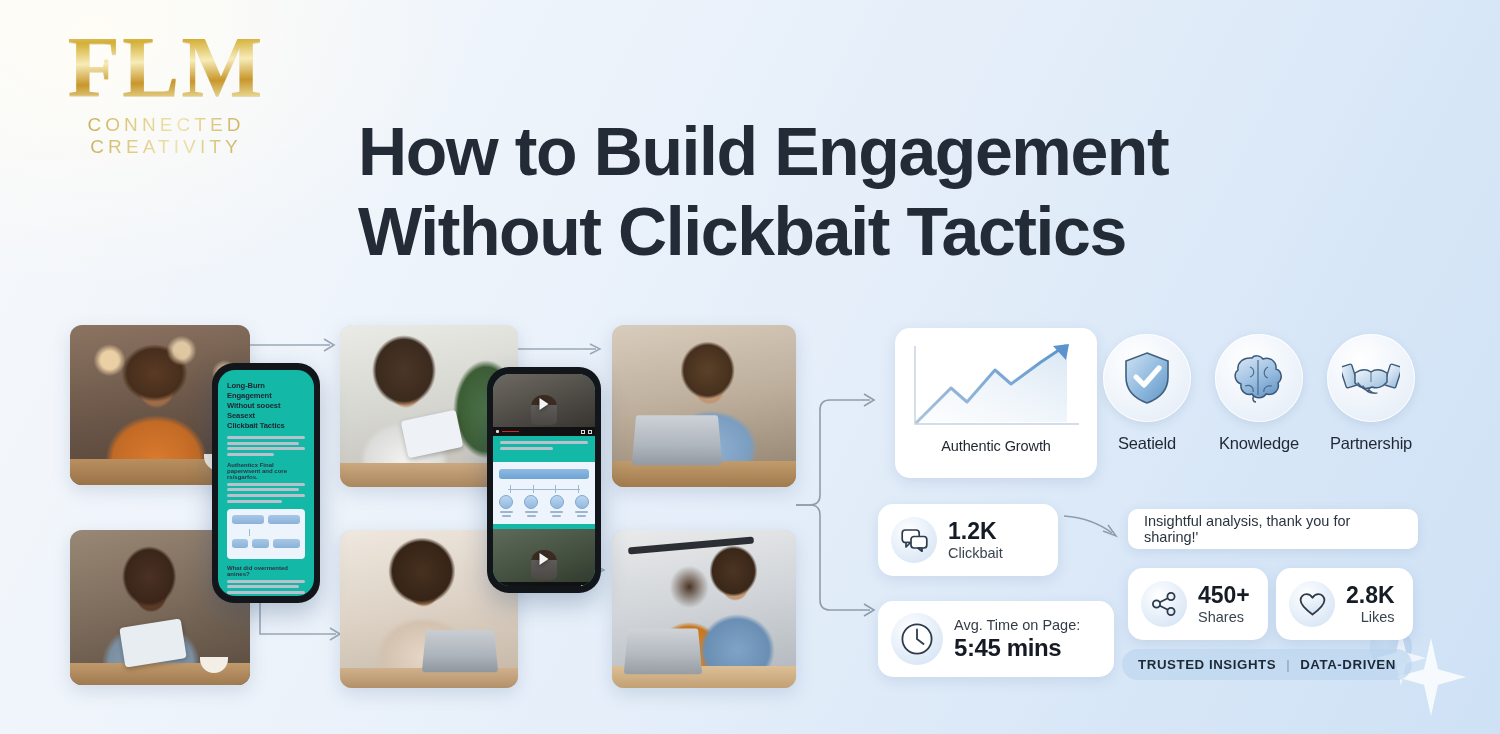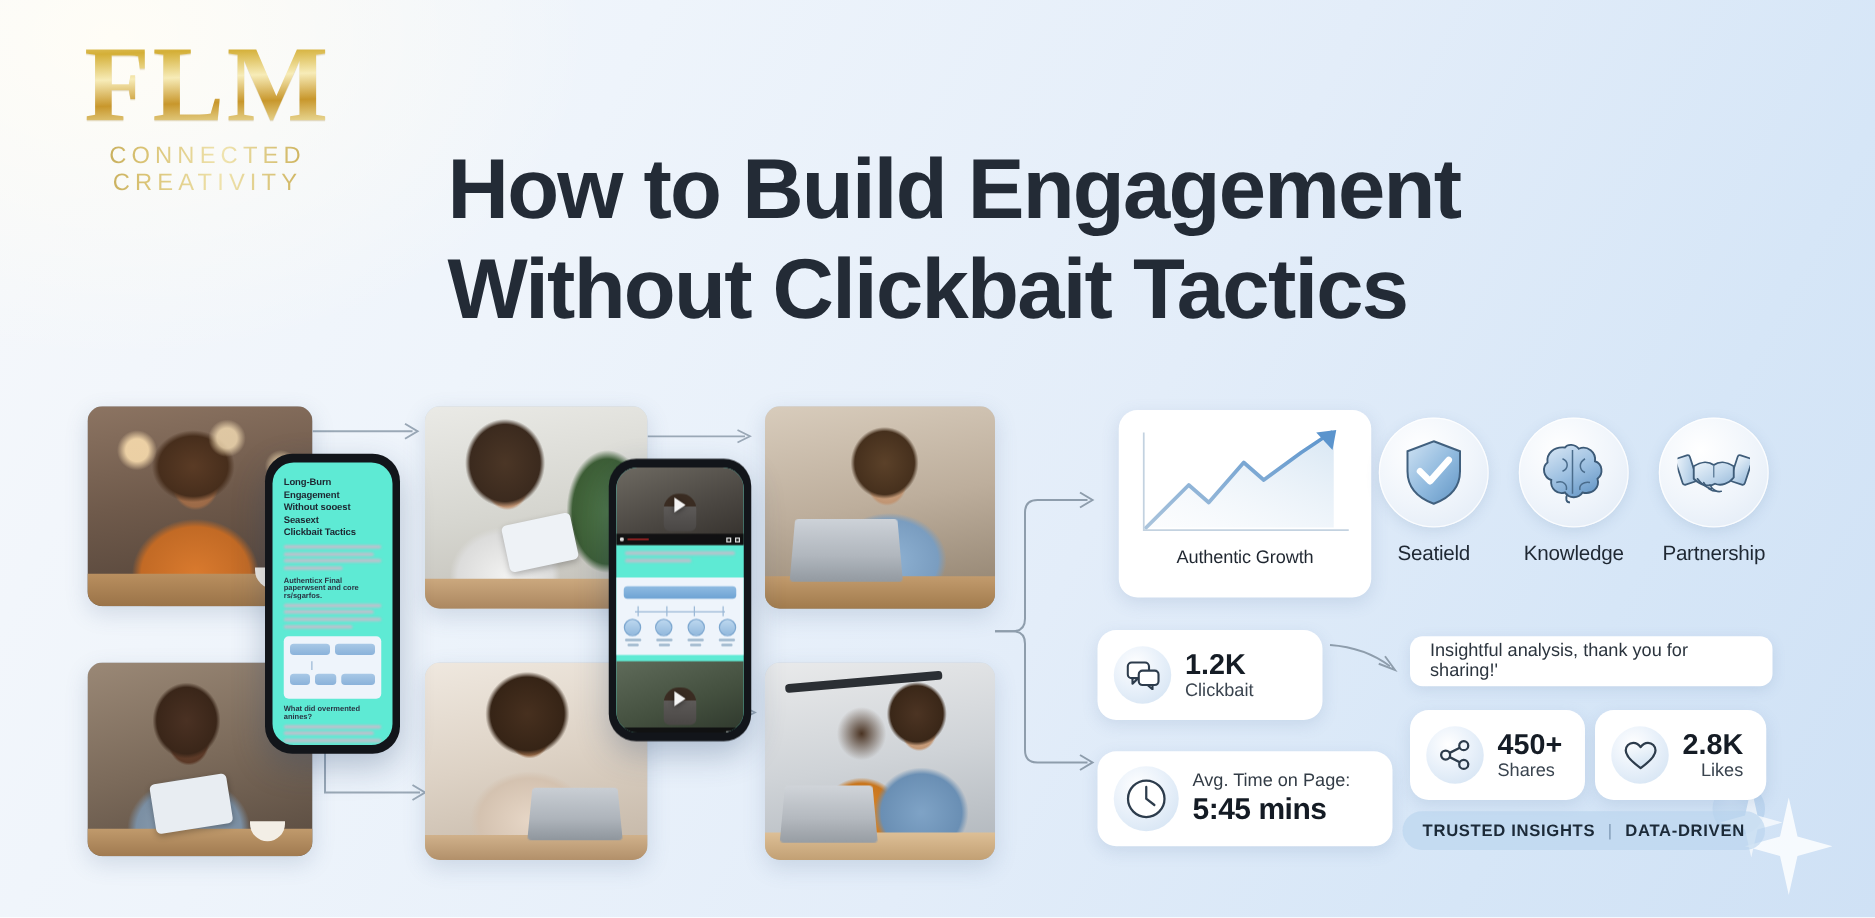--- a/index.html
+++ b/index.html
@@ -201,21 +201,21 @@
 
   
   .phone {
     position: absolute; border-radius: 22px;
     background: #12151a;
     padding: 7px 6px;
     box-shadow: 0 10px 26px rgba(40,70,110,.30);
   }
   .phone-screen {
     width: 100%; height: 100%;
-    border-radius: 17px; background: #5eead4; overflow: hidden;
+    border-radius: 17px; background: #14b8a6; overflow: hidden;
     position: relative;
   }
   #phone1 { left: 212px; top: 363px; width: 108px; height: 240px; z-index: 6; }
   #phone2 { left: 487px; top: 367px; width: 114px; height: 226px; z-index: 6; }
 
   .art { padding: 11px 9px 6px 9px; }
   .art h4 {
     font-size: 7.6px; line-height: 1.32; color: #1d2631; font-weight: 700;
     margin-bottom: 5px; letter-spacing: -.1px;
   }

